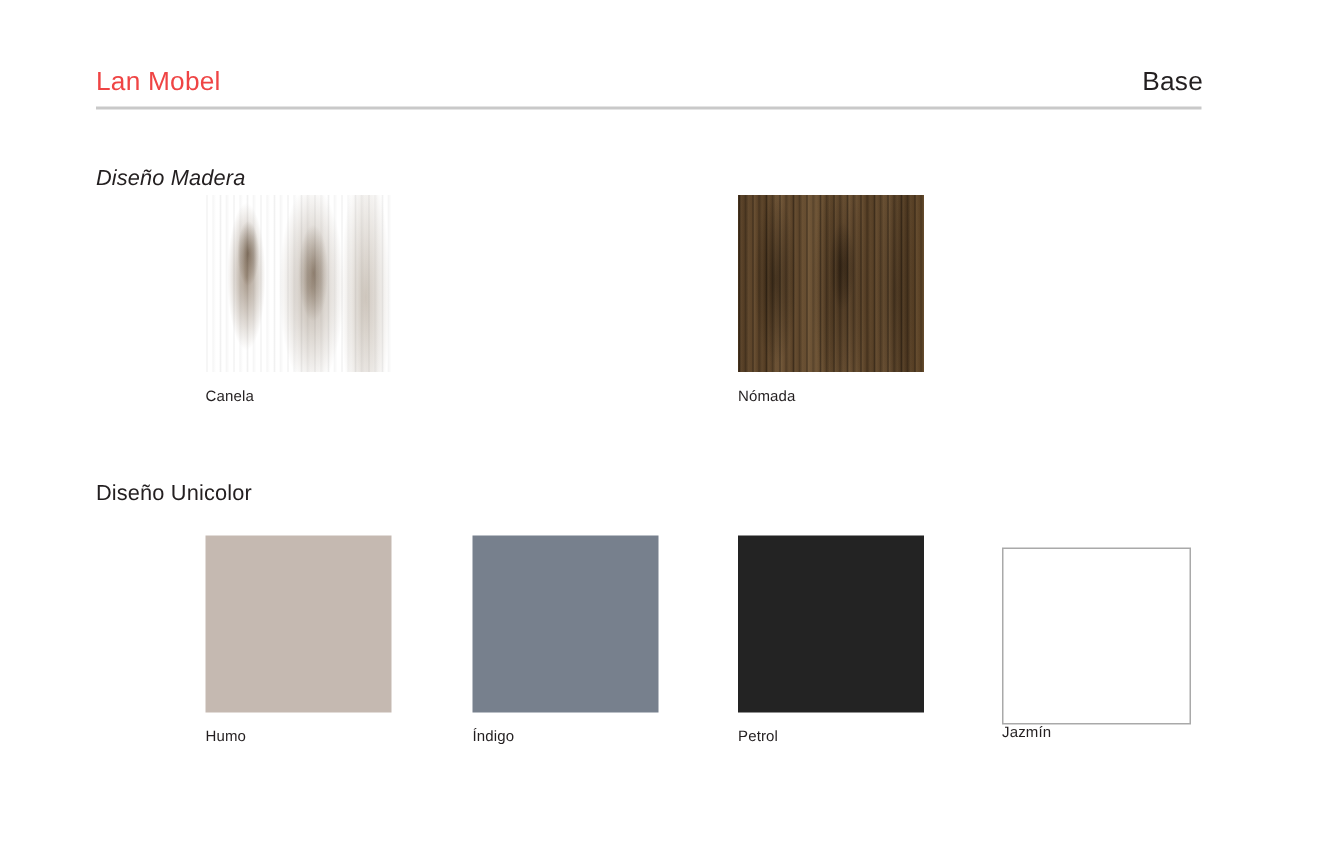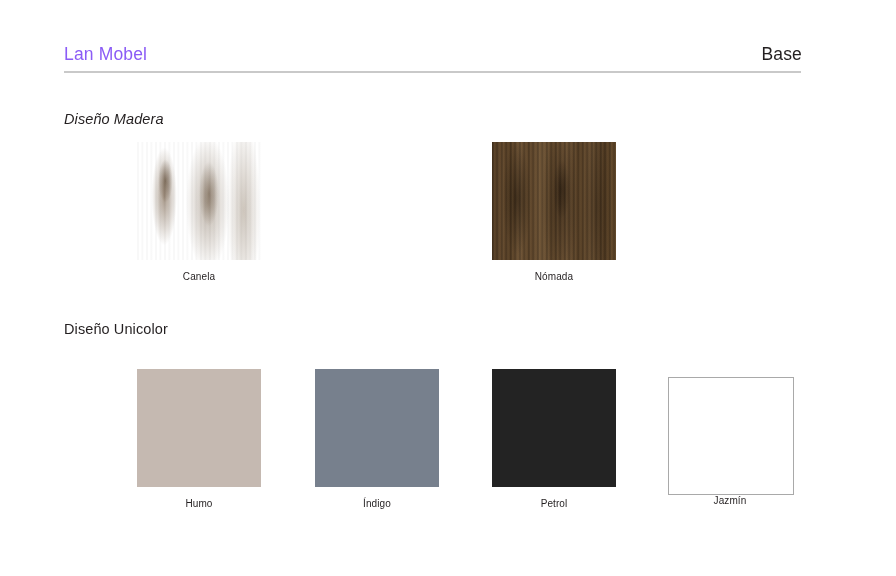--- a/index.html
+++ b/index.html
@@ -24,21 +24,21 @@
     width: 737px;
     height: 30px;
   }
   .header-title {
     position: absolute;
     left: 0;
     top: 0;
     font-size: 17.5px;
     font-weight: 400;
     letter-spacing: 0.15px;
-    color: #8b5cf6;
+    color: #ef4444;
     white-space: nowrap;
   }
   .header-right {
     position: absolute;
     right: 0;
     top: 0;
     font-size: 17.5px;
     font-weight: 400;
     letter-spacing: 0.15px;
     color: #231f20;
@@ -72,23 +72,22 @@
     position: absolute;
     left: 137px;
     width: 720px;
     height: 150px;
   }
   #row-wood { top: 130px; }
   #row-unicolor { top: 357px; }
 
   .swatch-cell {
     position: absolute;
-    top: 12px;
+    top: 0;
     width: 124px;
-    text-align: center;
   }
   .swatch-cell.c0 { left: 0; }
   .swatch-cell.c1 { left: 178px; }
   .swatch-cell.c2 { left: 355px; }
   .swatch-cell.c3 { left: 531px; }
 
   .swatch-chip {
     width: 124px;
     height: 118px;
     box-sizing: border-box;

